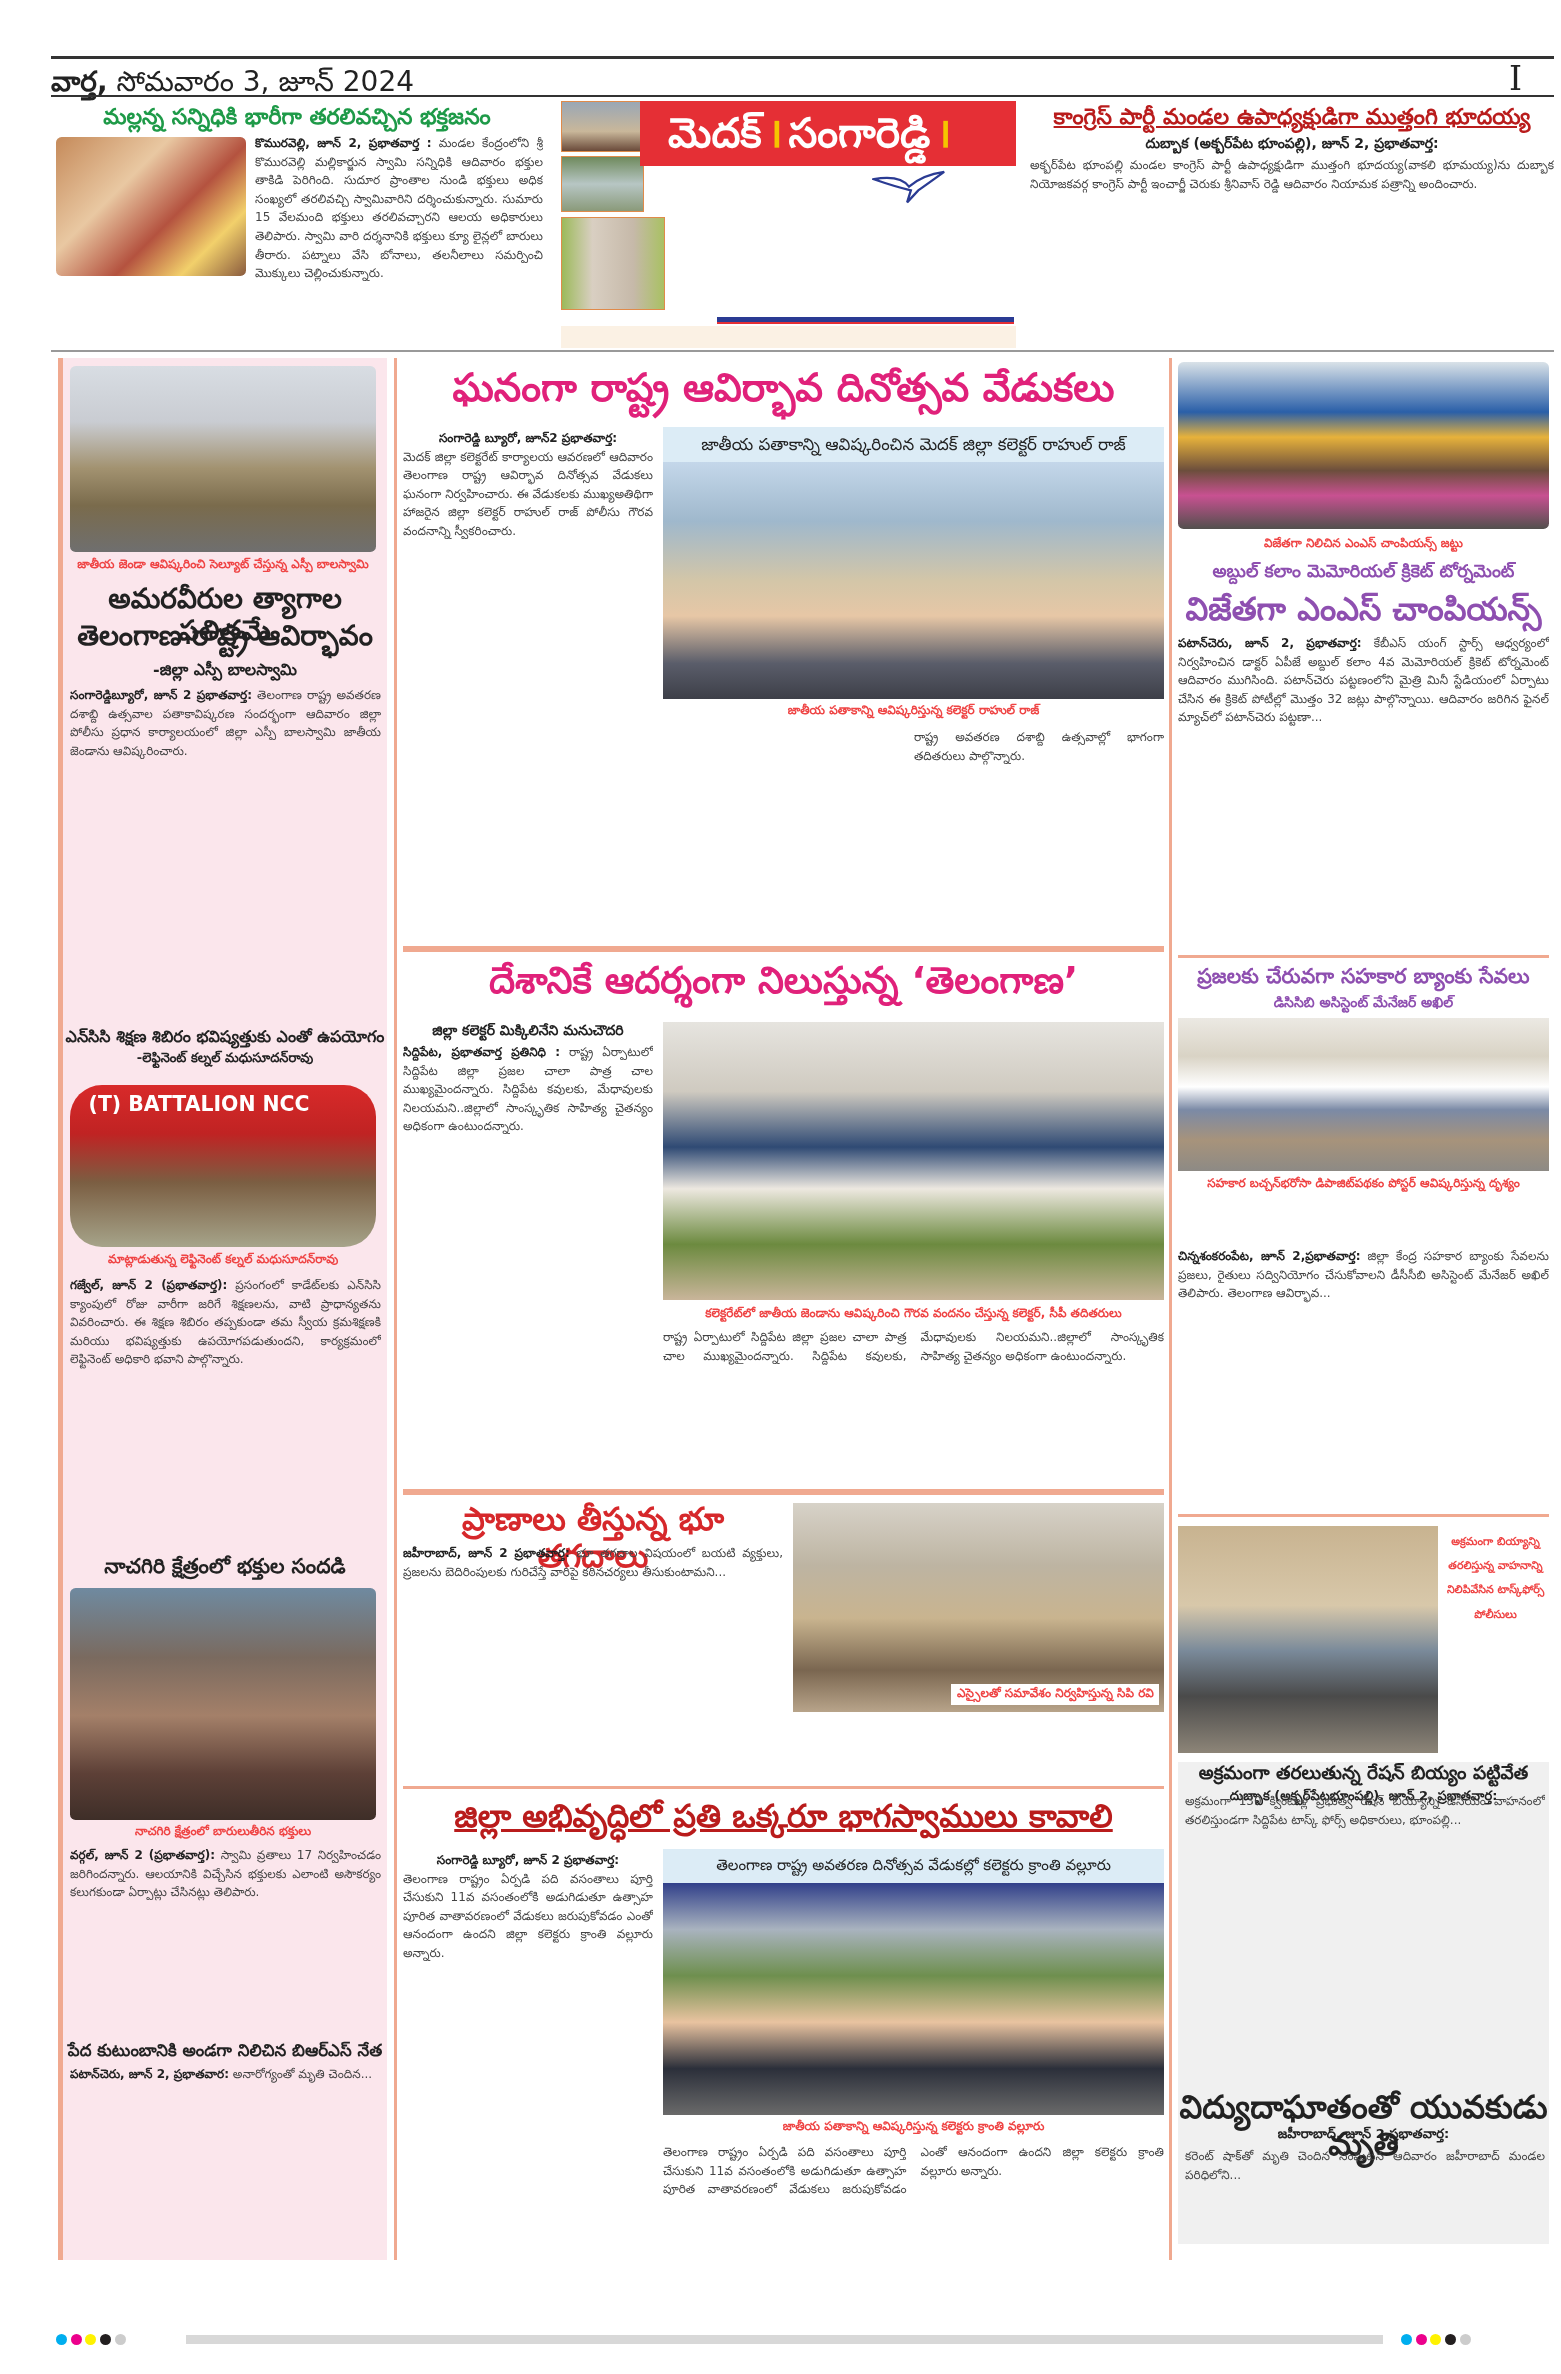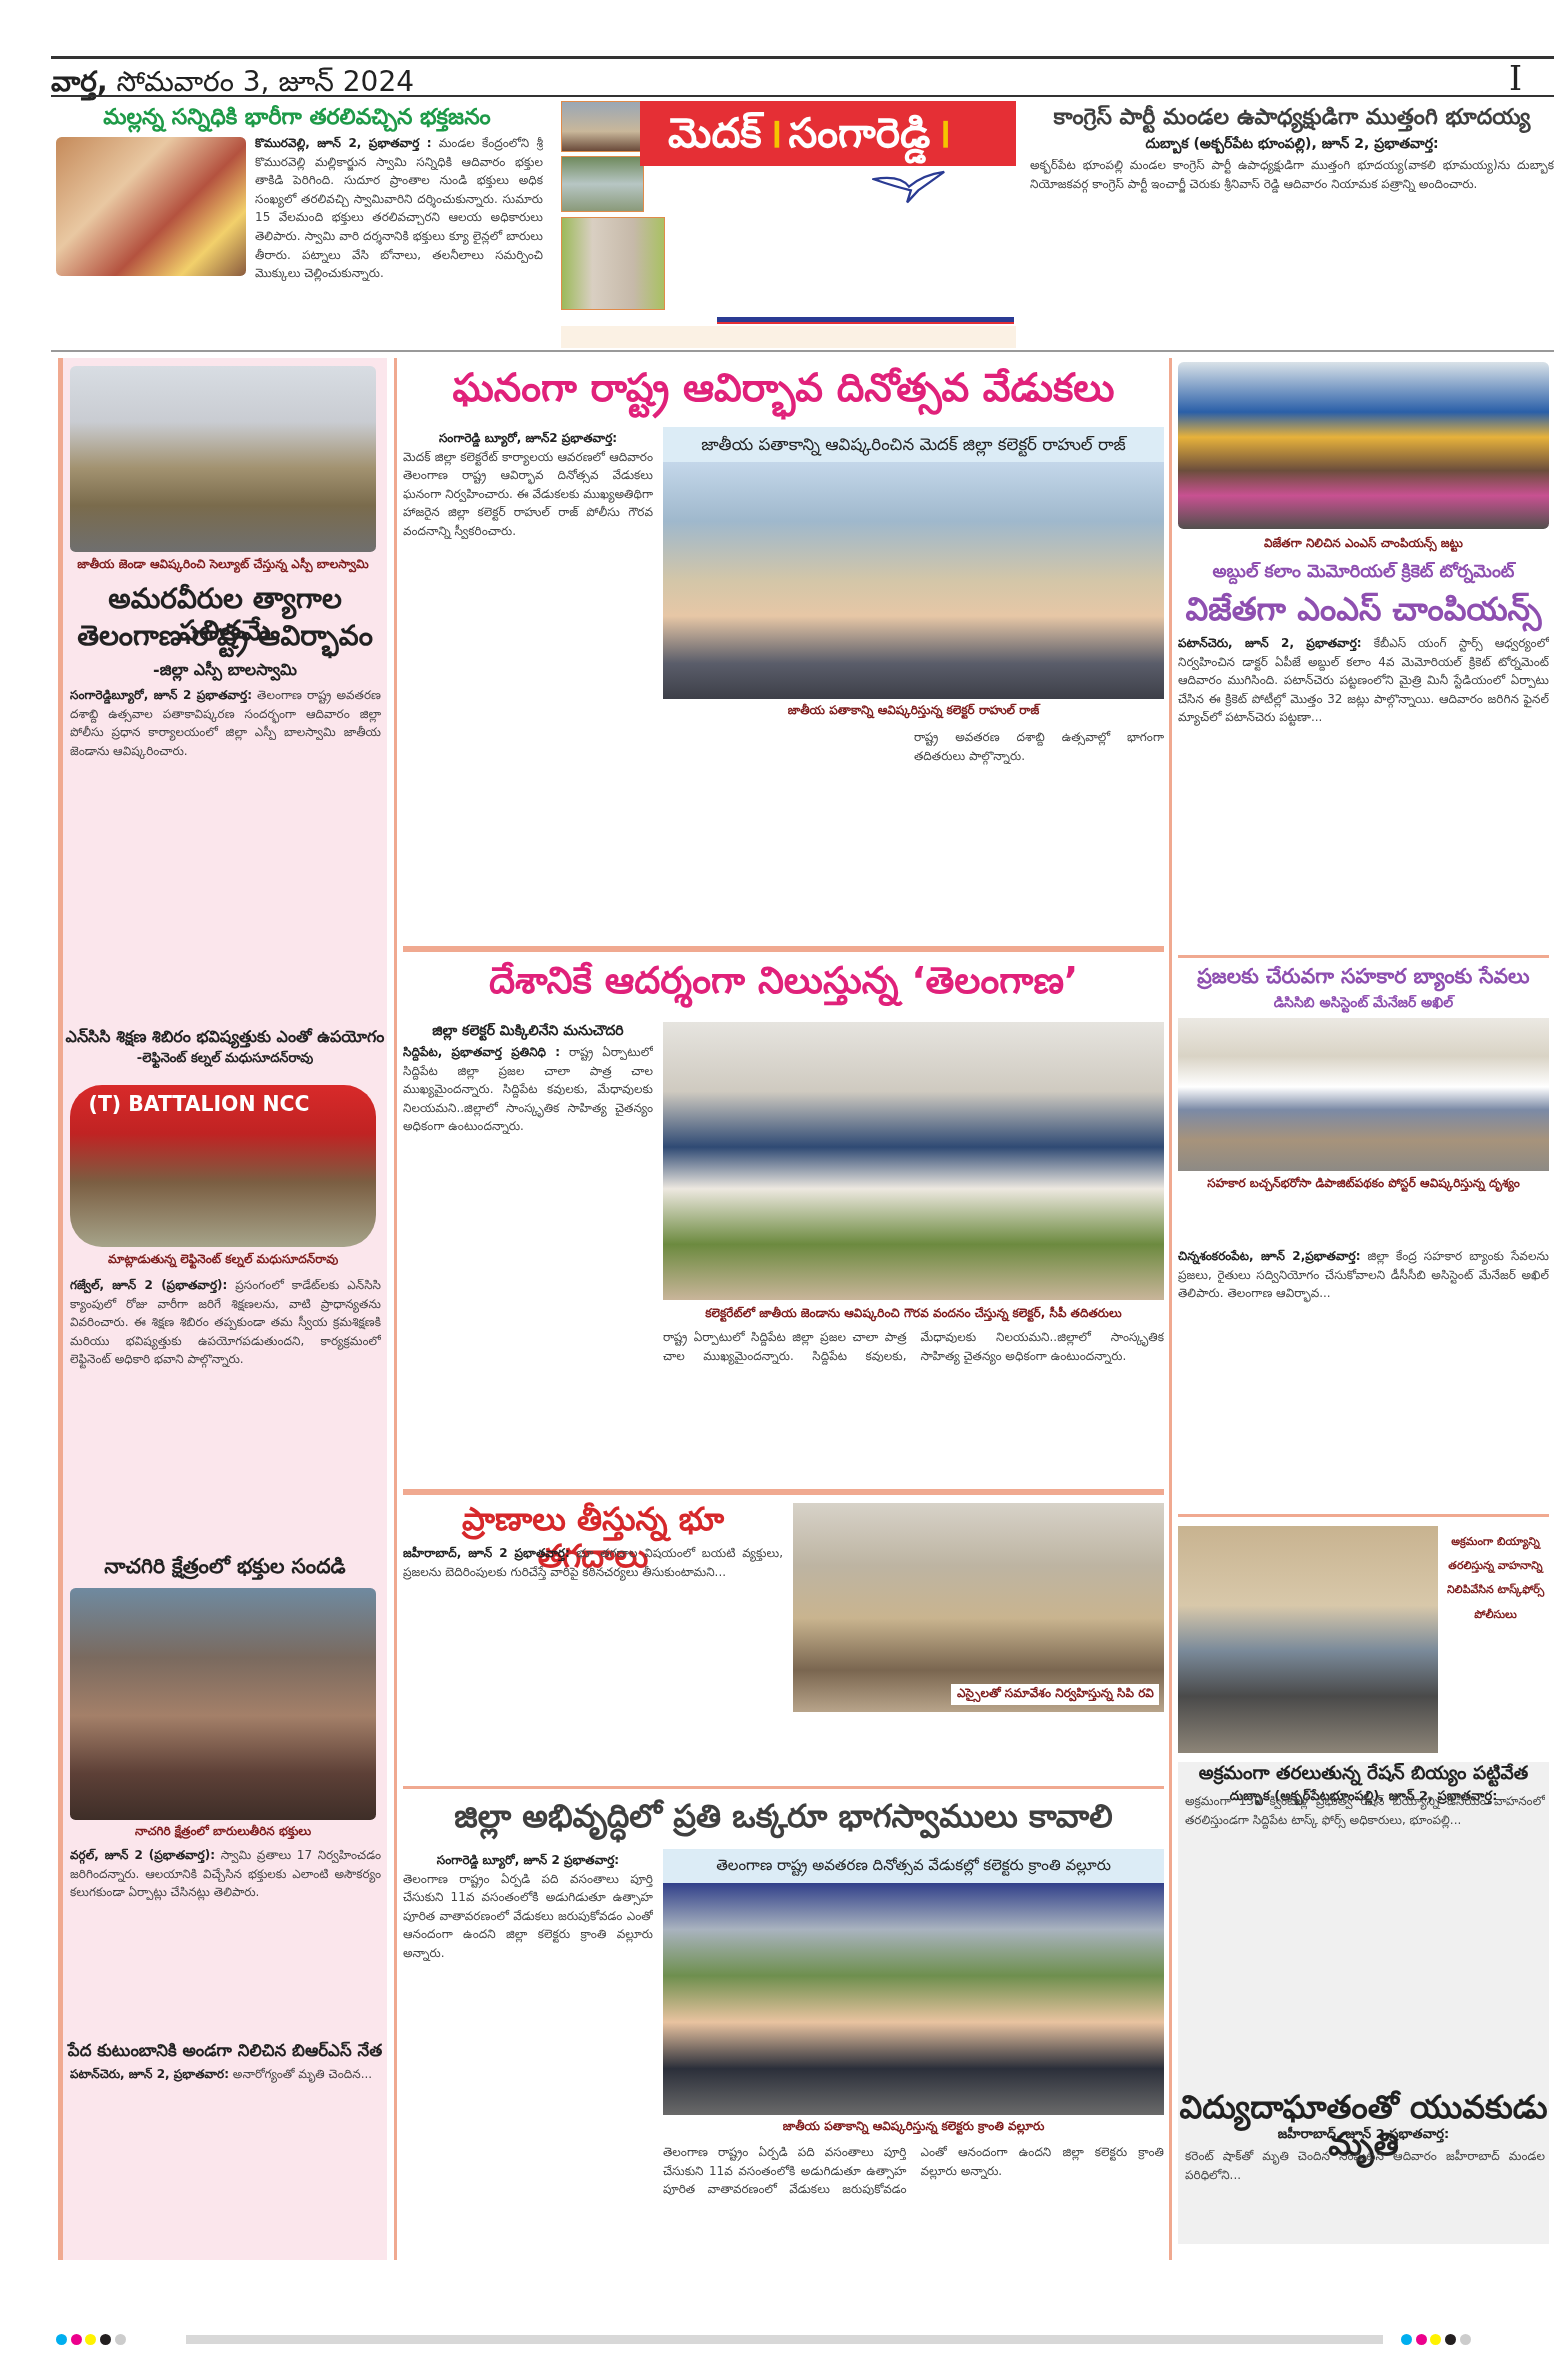--- a/index.html
+++ b/index.html
@@ -8,32 +8,32 @@
 
   .abs { position: absolute; }
   .rule { position: absolute; background: #333; height: 2.8px; }
 
   .masthead-date { position: absolute; left: 51px; top: 65px; font-size: 28px; color: #222; }
   .masthead-date b { font-weight: 700; }
   .page-no { position: absolute; right: 39px; top: 59px; font-size: 33px; font-family: "DejaVu Serif", serif; }
 
   .headline { font-weight: 700; text-align: center; line-height: 1.15; }
   .green { color: #1e9a48; }
-  .blue { color: #404040; }
+  .blue { color: #b91c1c; text-decoration: underline; }
   .pink { color: #e0217a; }
   .purple { color: #8e4fb0; }
   .red { color: #d6282b; }
   .dark { color: #222; }
 
   .body-text { font-size: 12px; line-height: 1.55; color: #444; text-align: justify; }
   .body-text .dateline { font-weight: 700; color: #222; }
 
   .photo { position: absolute; border-radius: 5.6px; overflow: hidden; }
   .photo .sky { position:absolute; inset:0; }
-  .caption { font-size: 12px; text-align: center; color: #7f1d1d; font-weight: 600; }
+  .caption { font-size: 12px; text-align: center; color: #ef4444; font-weight: 600; }
   .caption-bar { background: #dcecf6; padding: 7.4px 9.3px; font-size: 16.7px; text-align: center; color: #222; }
 
   .pink-panel { position: absolute; left: 58px; top: 358px; width: 329px; height: 1902px; background: #fbe6ec; border-left: 5.6px solid #f0a990; }
   .side-divider { position: absolute; background: #f0a990; width: 2.8px; }
   .h-divider { position: absolute; height: 5.6px; background: #f0a990; }
 
   .logo-box { position: absolute; left: 547px; top: 96px; width: 468px; height: 250px; }
   .logo-red { position: absolute; left: 93px; top: 4.6px; width: 376px; height: 65px; background: #e52f35; color: #fff; font-size: 41px; font-weight: 700; padding-left: 28px; line-height: 65px; }
   .logo-red .sep { color: #f5c400; margin: 0 5.6px; }
   .logo-thumb { position: absolute; border: 1.9px solid #e08a4a; }

